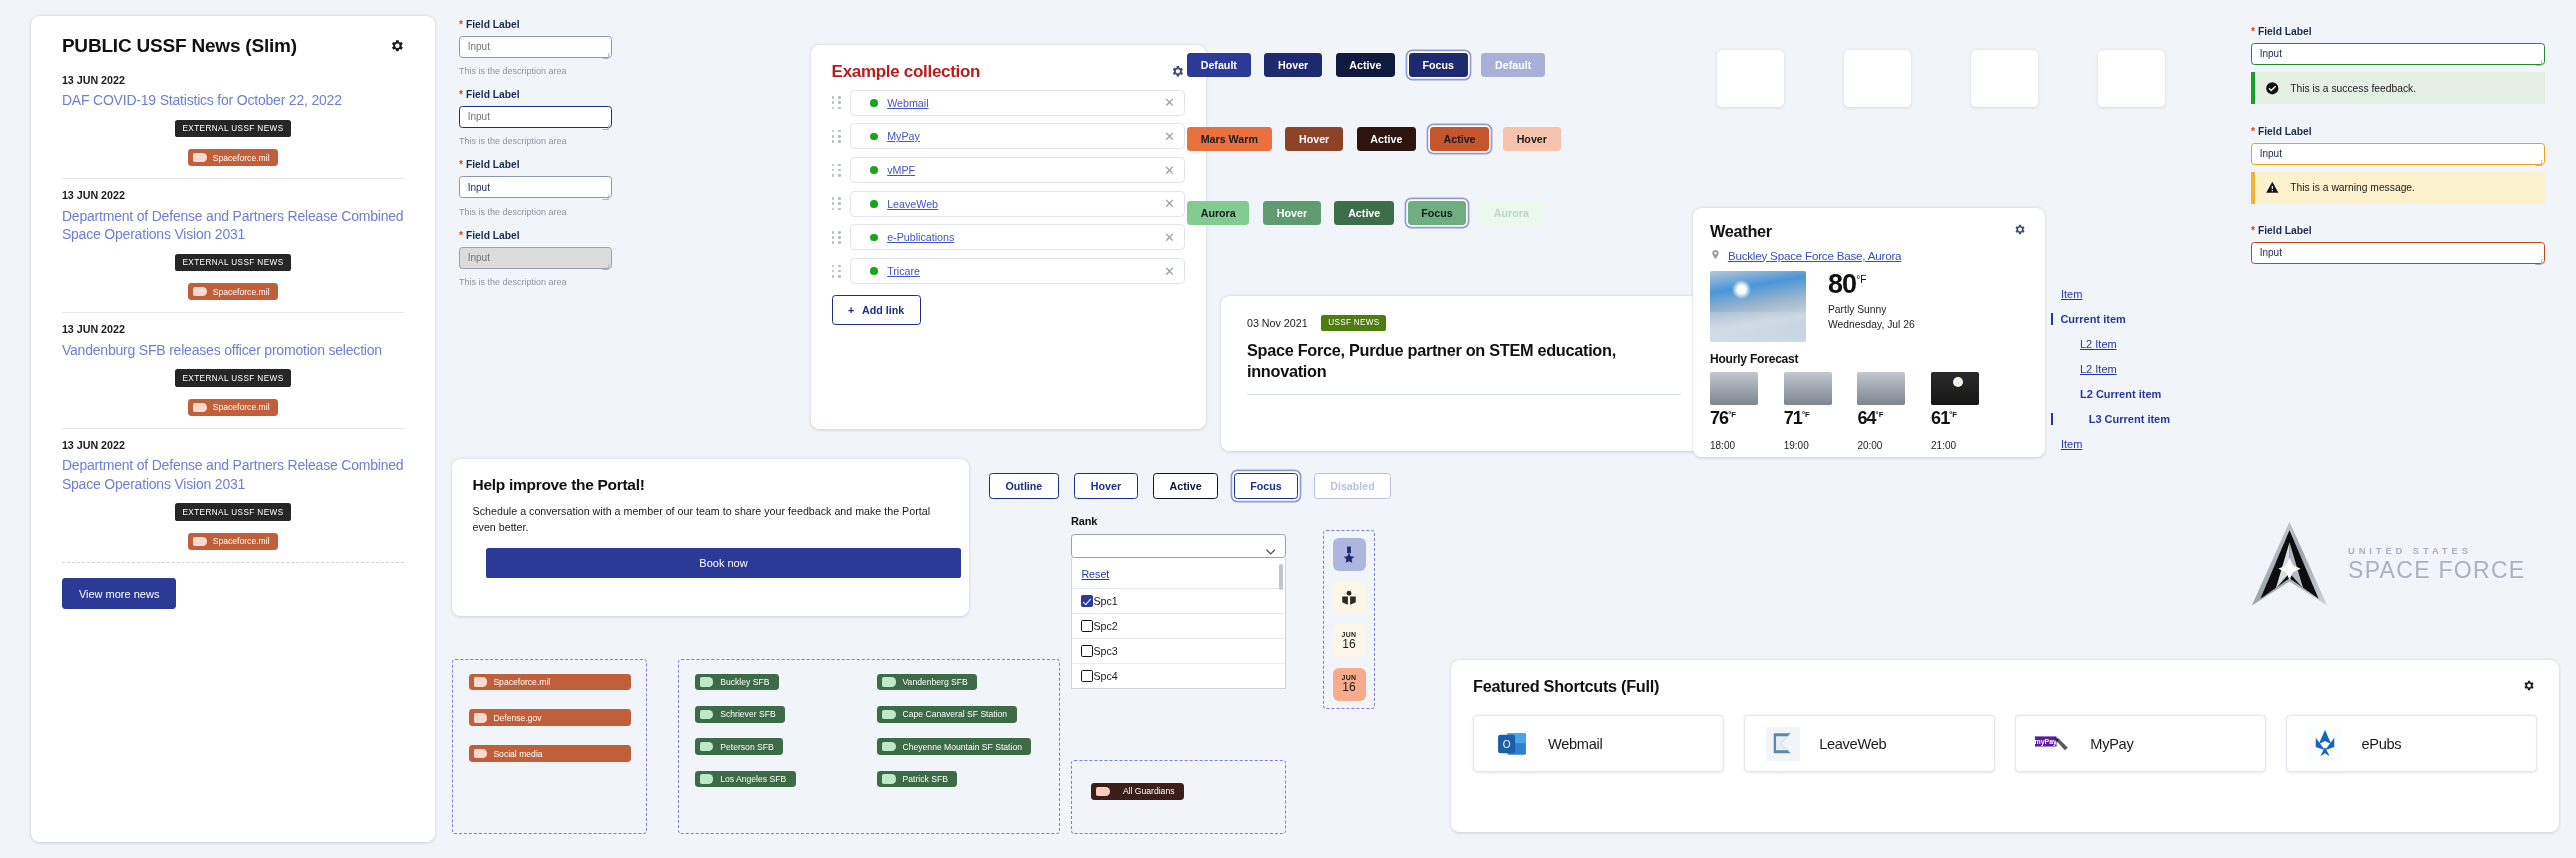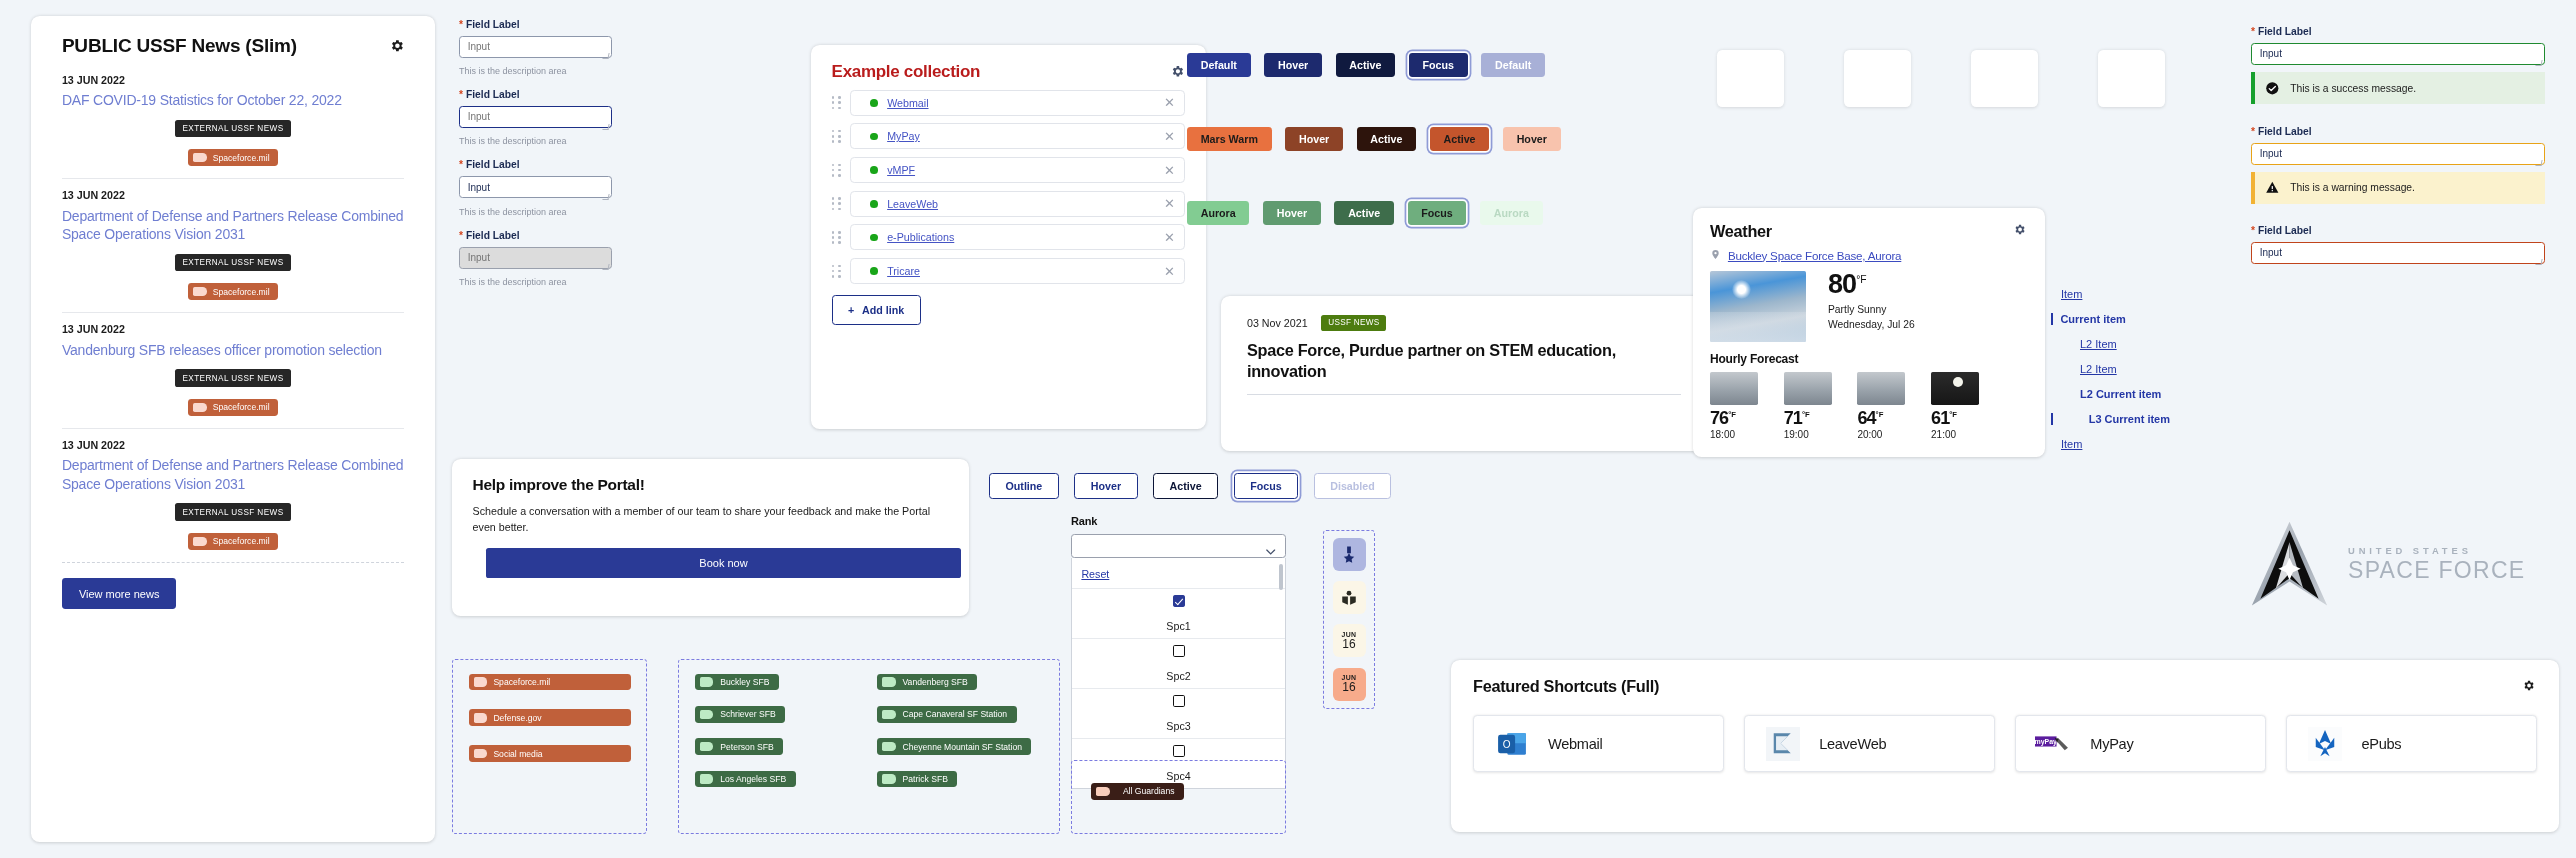--- a/index.html
+++ b/index.html
@@ -143,21 +143,21 @@
   .wx-cond{ font-size:10.3px; margin-top:5.2px; line-height:1.45; color:#1b1b1b;}
   .wx-hf{ font-size:12px; font-weight:700; margin-top:10.3px; letter-spacing:-0.2px; color:#111;}
   .wx-hours{ display:flex; gap:13.7px; margin-top:6px; }
   .wx-hour{ width:60px; }
   .wx-thumb{ width:48px; height:33px; border-radius:1.7px;
     background:linear-gradient(180deg,#c3c8cd,#9aa3ab 55%,#7d868f);}
   .wx-thumb.night{ background:linear-gradient(180deg,#2b2b2b,#161616); position:relative;}
   .wx-thumb.night:after{content:"";position:absolute;left:22px;top:4.3px;width:10.3px;height:10.3px;border-radius:50%;background:#f4f4ec;}
   .wx-htemp{ font-size:18px; font-weight:700; letter-spacing:-0.9px; margin-top:2.6px; color:#111;}
   .wx-htemp sup{ font-size:7.7px; font-weight:600; vertical-align:super; letter-spacing:0;}
-  .wx-htime{ font-size:10px; margin-top:0; color:#1b1b1b;}
+  .wx-htime{ font-size:10px; margin-top:11px; color:#1b1b1b;}
 
   
   #sidenav{ left:2061px; top:288px; width:180px; }
   .nv{ font-size:11px; margin-bottom:13px; color:#2437a6; }
   .nv a{ color:#2437a6; }
   .nv.cur{ font-weight:700; border-left:2.6px solid #2437a6; padding-left:7.7px; margin-left:-10.3px; }
   .nv.l2{ padding-left:19px; }
   .nv.l2.cur{ font-weight:700; border:none; padding-left:19px; margin-left:0;}
   .nv.l3{ padding-left:36px; font-weight:700; }
 
@@ -176,21 +176,21 @@
 
   
   #rank{ left:1071px; top:515px; width:215px; }
   .rank-lbl{ font-size:11px; font-weight:700; letter-spacing:-0.2px; color:#111; margin-bottom:6.9px;}
   .rank-box{ height:24px; border:0.9px solid #9aa0ad; border-radius:3.4px; background:#fff;
     display:flex; align-items:center; justify-content:flex-end; padding-right:9.4px;}
   .chev{ width:9.4px; height:6px; }
   .rank-menu{ border:0.9px solid #cfd4dc; border-top:none; background:#fff; position:relative; }
   .rank-reset{ padding:7.7px 9.4px; }
   .rank-reset a{ color:#2437a6; font-size:10.7px; text-decoration:underline;}
-  .rank-opt{ display:flex; align-items:center; gap:13px; padding:6px 9.4px; border-top:0.9px solid #e7eaee;flex-direction:column; }
+  .rank-opt{ display:flex; align-items:center; gap:0; padding:6px 9.4px; border-top:0.9px solid #e7eaee; }
   .cbx{ width:12px; height:12px; border:1.7px solid #111; border-radius:1.7px; flex:none; background:#fff;}
   .cbx.on{ background:#2a3a96; border-color:#2a3a96; position:relative; }
   .cbx.on:after{ content:""; position:absolute; left:3px; top:0.4px; width:3.4px; height:6.9px;
     border-right:1.7px solid #fff; border-bottom:1.7px solid #fff; transform:rotate(42deg);}
   .rank-opt span{ font-size:10.7px; color:#1b1b1b; }
   .rank-scroll{ position:absolute; right:1.7px; top:6px; width:4.3px; height:26px; background:#bfc5ce; border-radius:2.6px;}
 
   
   .dashed{ border:0.9px dashed #7b7be0; border-radius:3.4px; }
   .tag-green{ background:#3d6b45; color:#fff; font-size:8.6px; padding:3.4px 9.4px 3.4px 5.2px;
@@ -549,21 +549,21 @@
     <div class="field-label"><span class="req">*</span> <span>Field Label</span></div>
     <div style="position:relative">
       <textarea class="txtarea ok" style="">Input</textarea>
       <span class="grip"></span>
     </div>
     <div class="alert success">
       <span class="ic"><svg viewBox="0 0 24 24" width="14.6" height="14.6" fill="#111">
             <circle cx="12" cy="12" r="10"></circle>
             <path d="M7 12.5l3.2 3.2L17 9" stroke="#fff" stroke-width="2.2" fill="none" stroke-linecap="round" stroke-linejoin="round"></path>
           </svg></span>
-      <span>This is a success message.</span>
+      <span>This is a success feedback.</span>
     </div>
   </div>
   <div style="margin-bottom:21.5px">
     <div class="field-label"><span class="req">*</span> <span>Field Label</span></div>
     <div style="position:relative">
       <textarea class="txtarea warn" style="">Input</textarea>
       <span class="grip"></span>
     </div>
     <div class="alert warning">
       <span class="ic"><svg viewBox="0 0 24 24" width="14.6" height="14.6" fill="#111">

